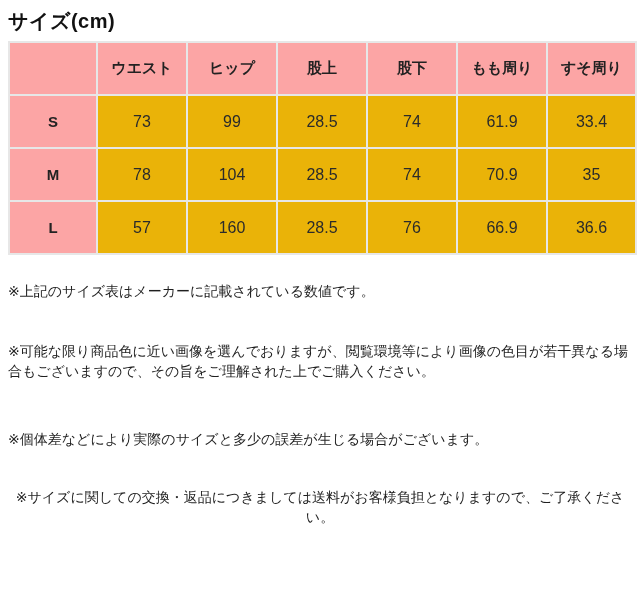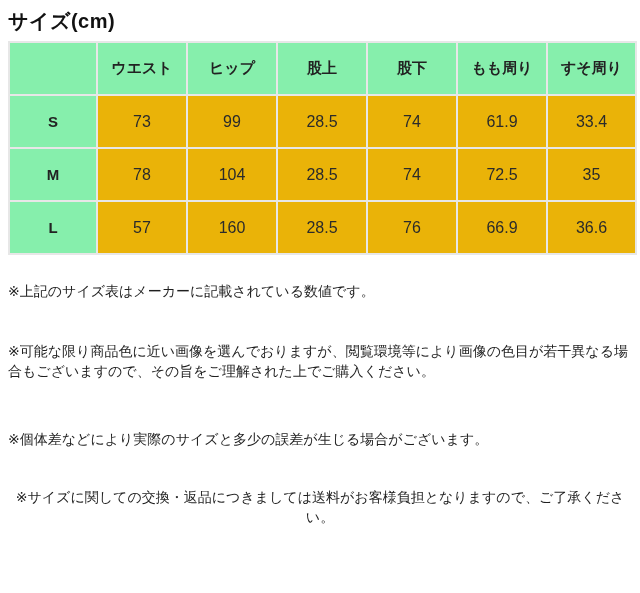--- a/index.html
+++ b/index.html
@@ -32,21 +32,21 @@
   table.size-table th,
   table.size-table td {
     border: 2px solid #e7e7e7;
     text-align: center;
     vertical-align: middle;
     height: 51px;
     padding: 0;
     font-size: 15px;
   }
   table.size-table th {
-    background: #86efac;
+    background: #fca5a5;
     font-weight: bold;
     color: #222222;
   }
   table.size-table td {
     background: #eab308;
     font-weight: normal;
     font-size: 16px;
     color: #2b2b2b;
   }
   .notes {
@@ -99,21 +99,21 @@
         <td>74</td>
         <td>61.9</td>
         <td>33.4</td>
       </tr>
       <tr>
         <th>M</th>
         <td>78</td>
         <td>104</td>
         <td>28.5</td>
         <td>74</td>
-        <td>72.5</td>
+        <td>70.9</td>
         <td>35</td>
       </tr>
       <tr>
         <th>L</th>
         <td>57</td>
         <td>160</td>
         <td>28.5</td>
         <td>76</td>
         <td>66.9</td>
         <td>36.6</td>

